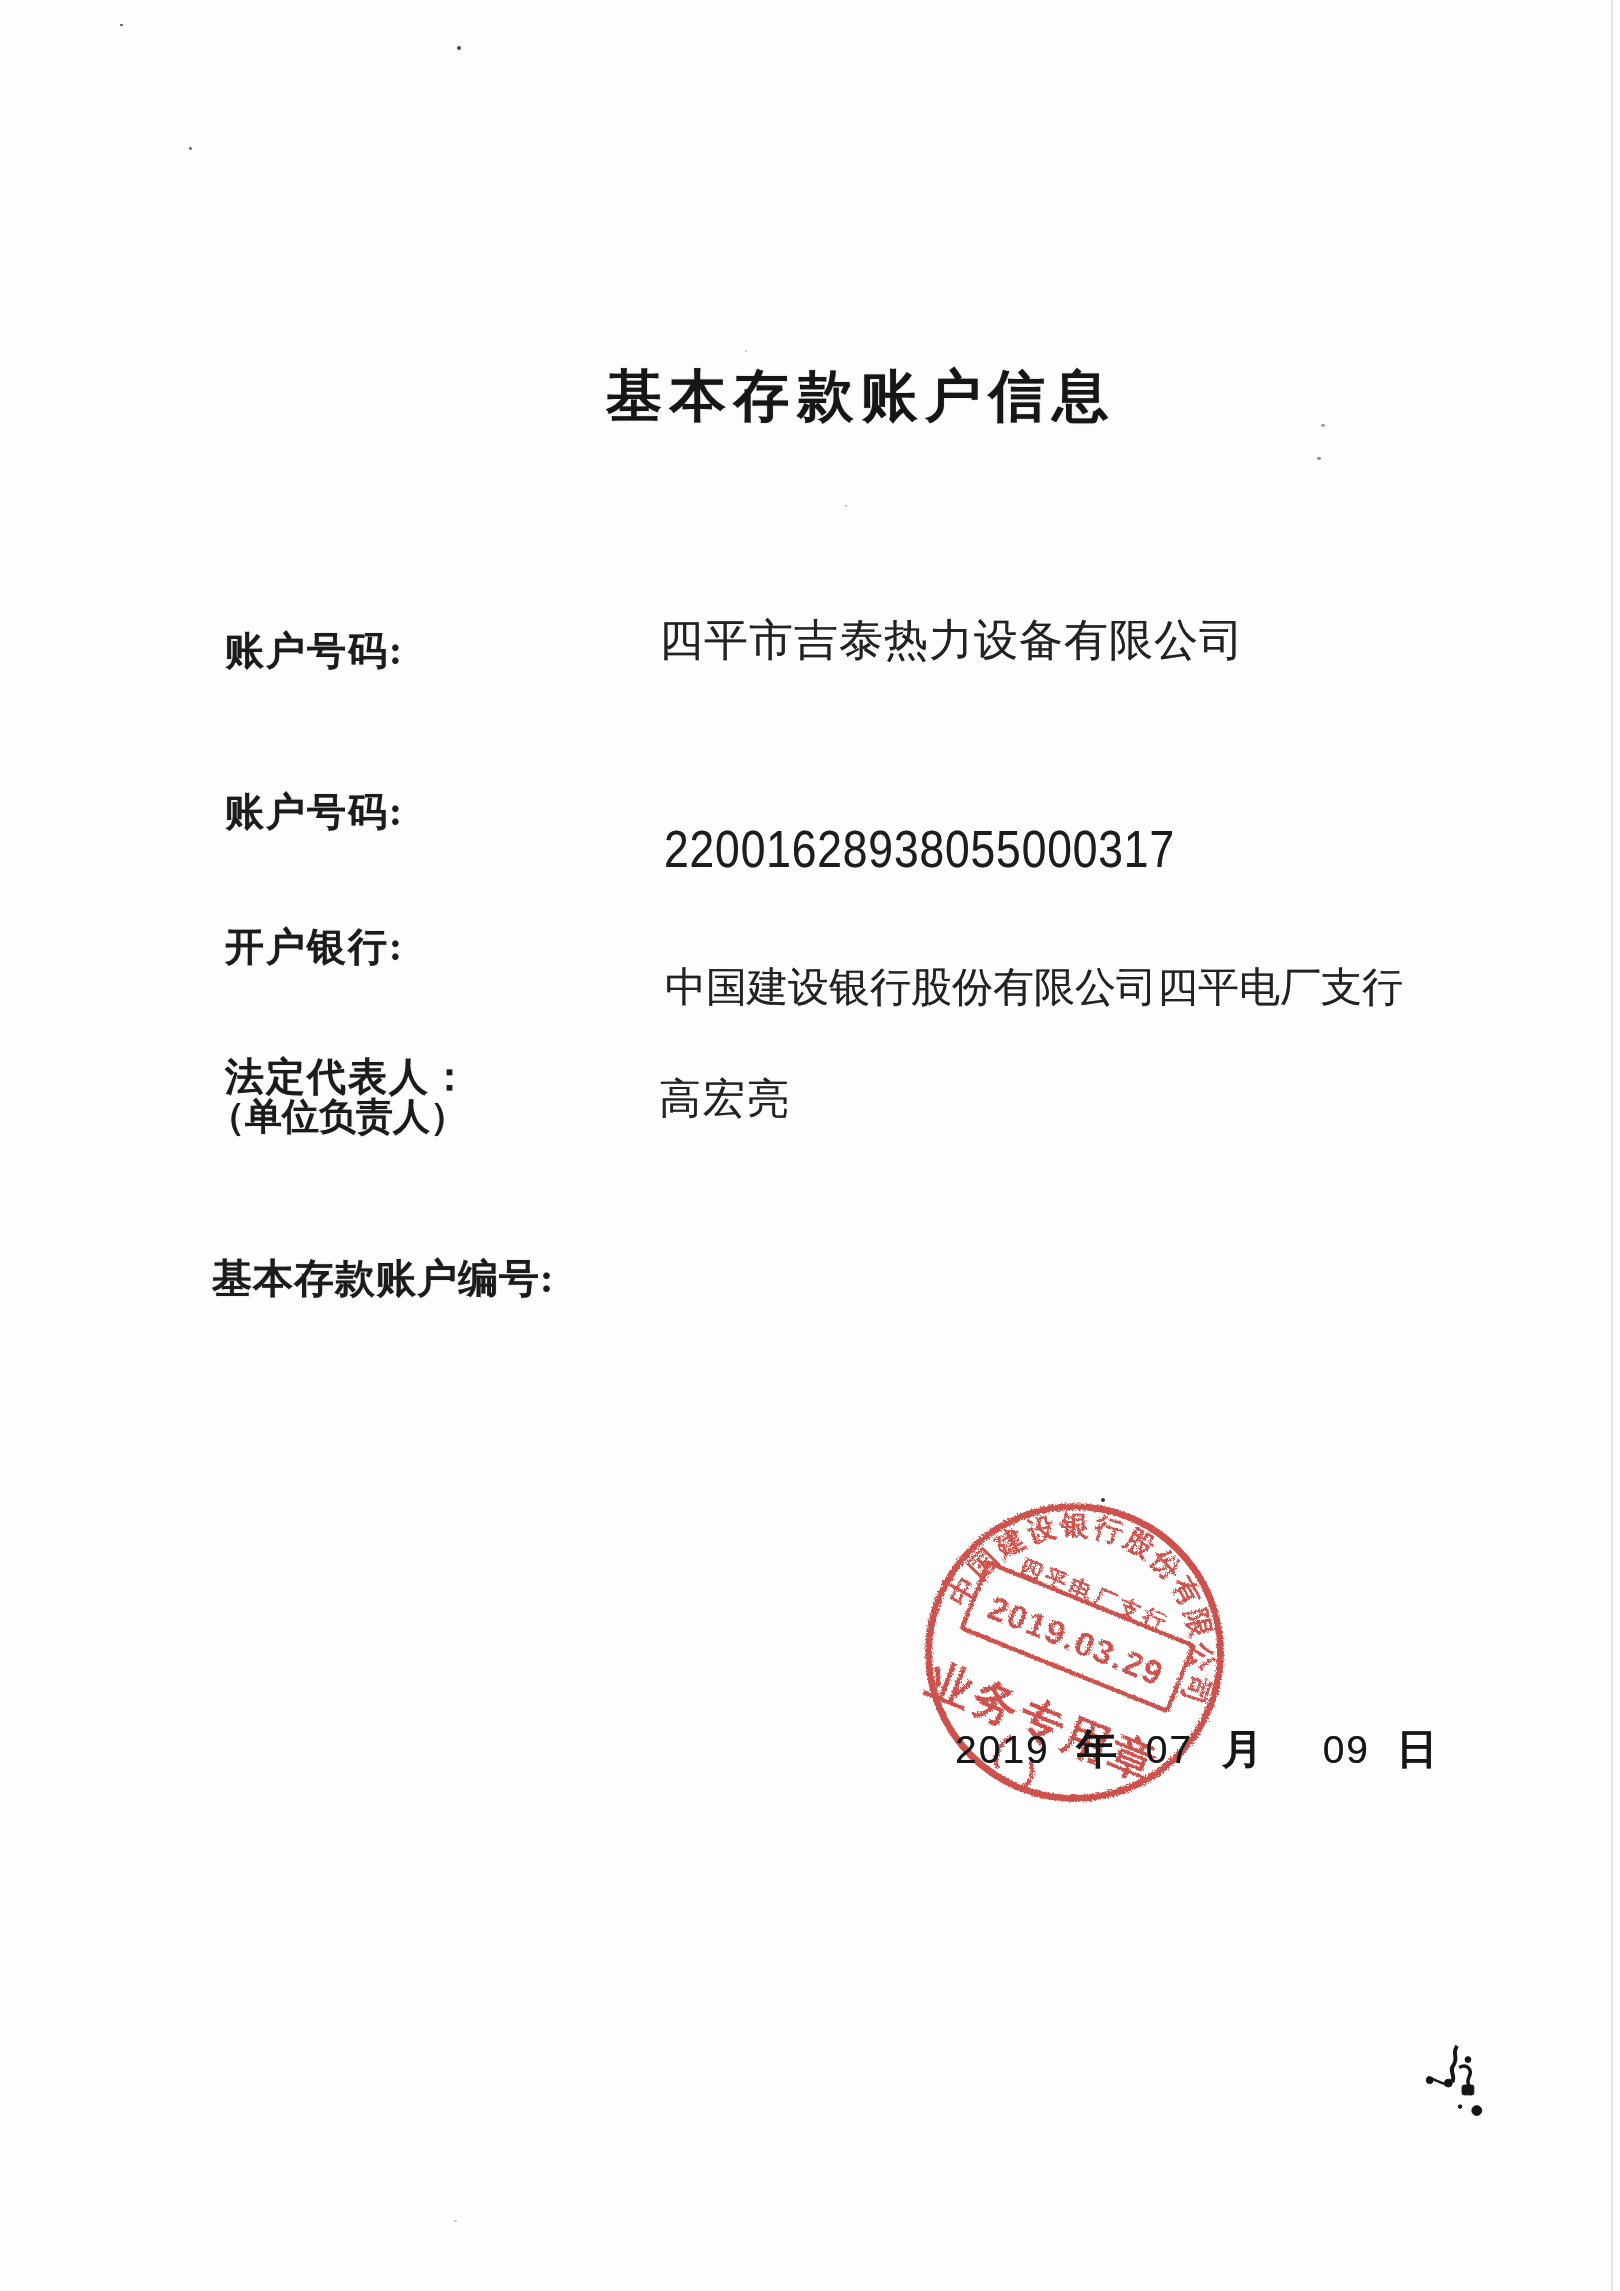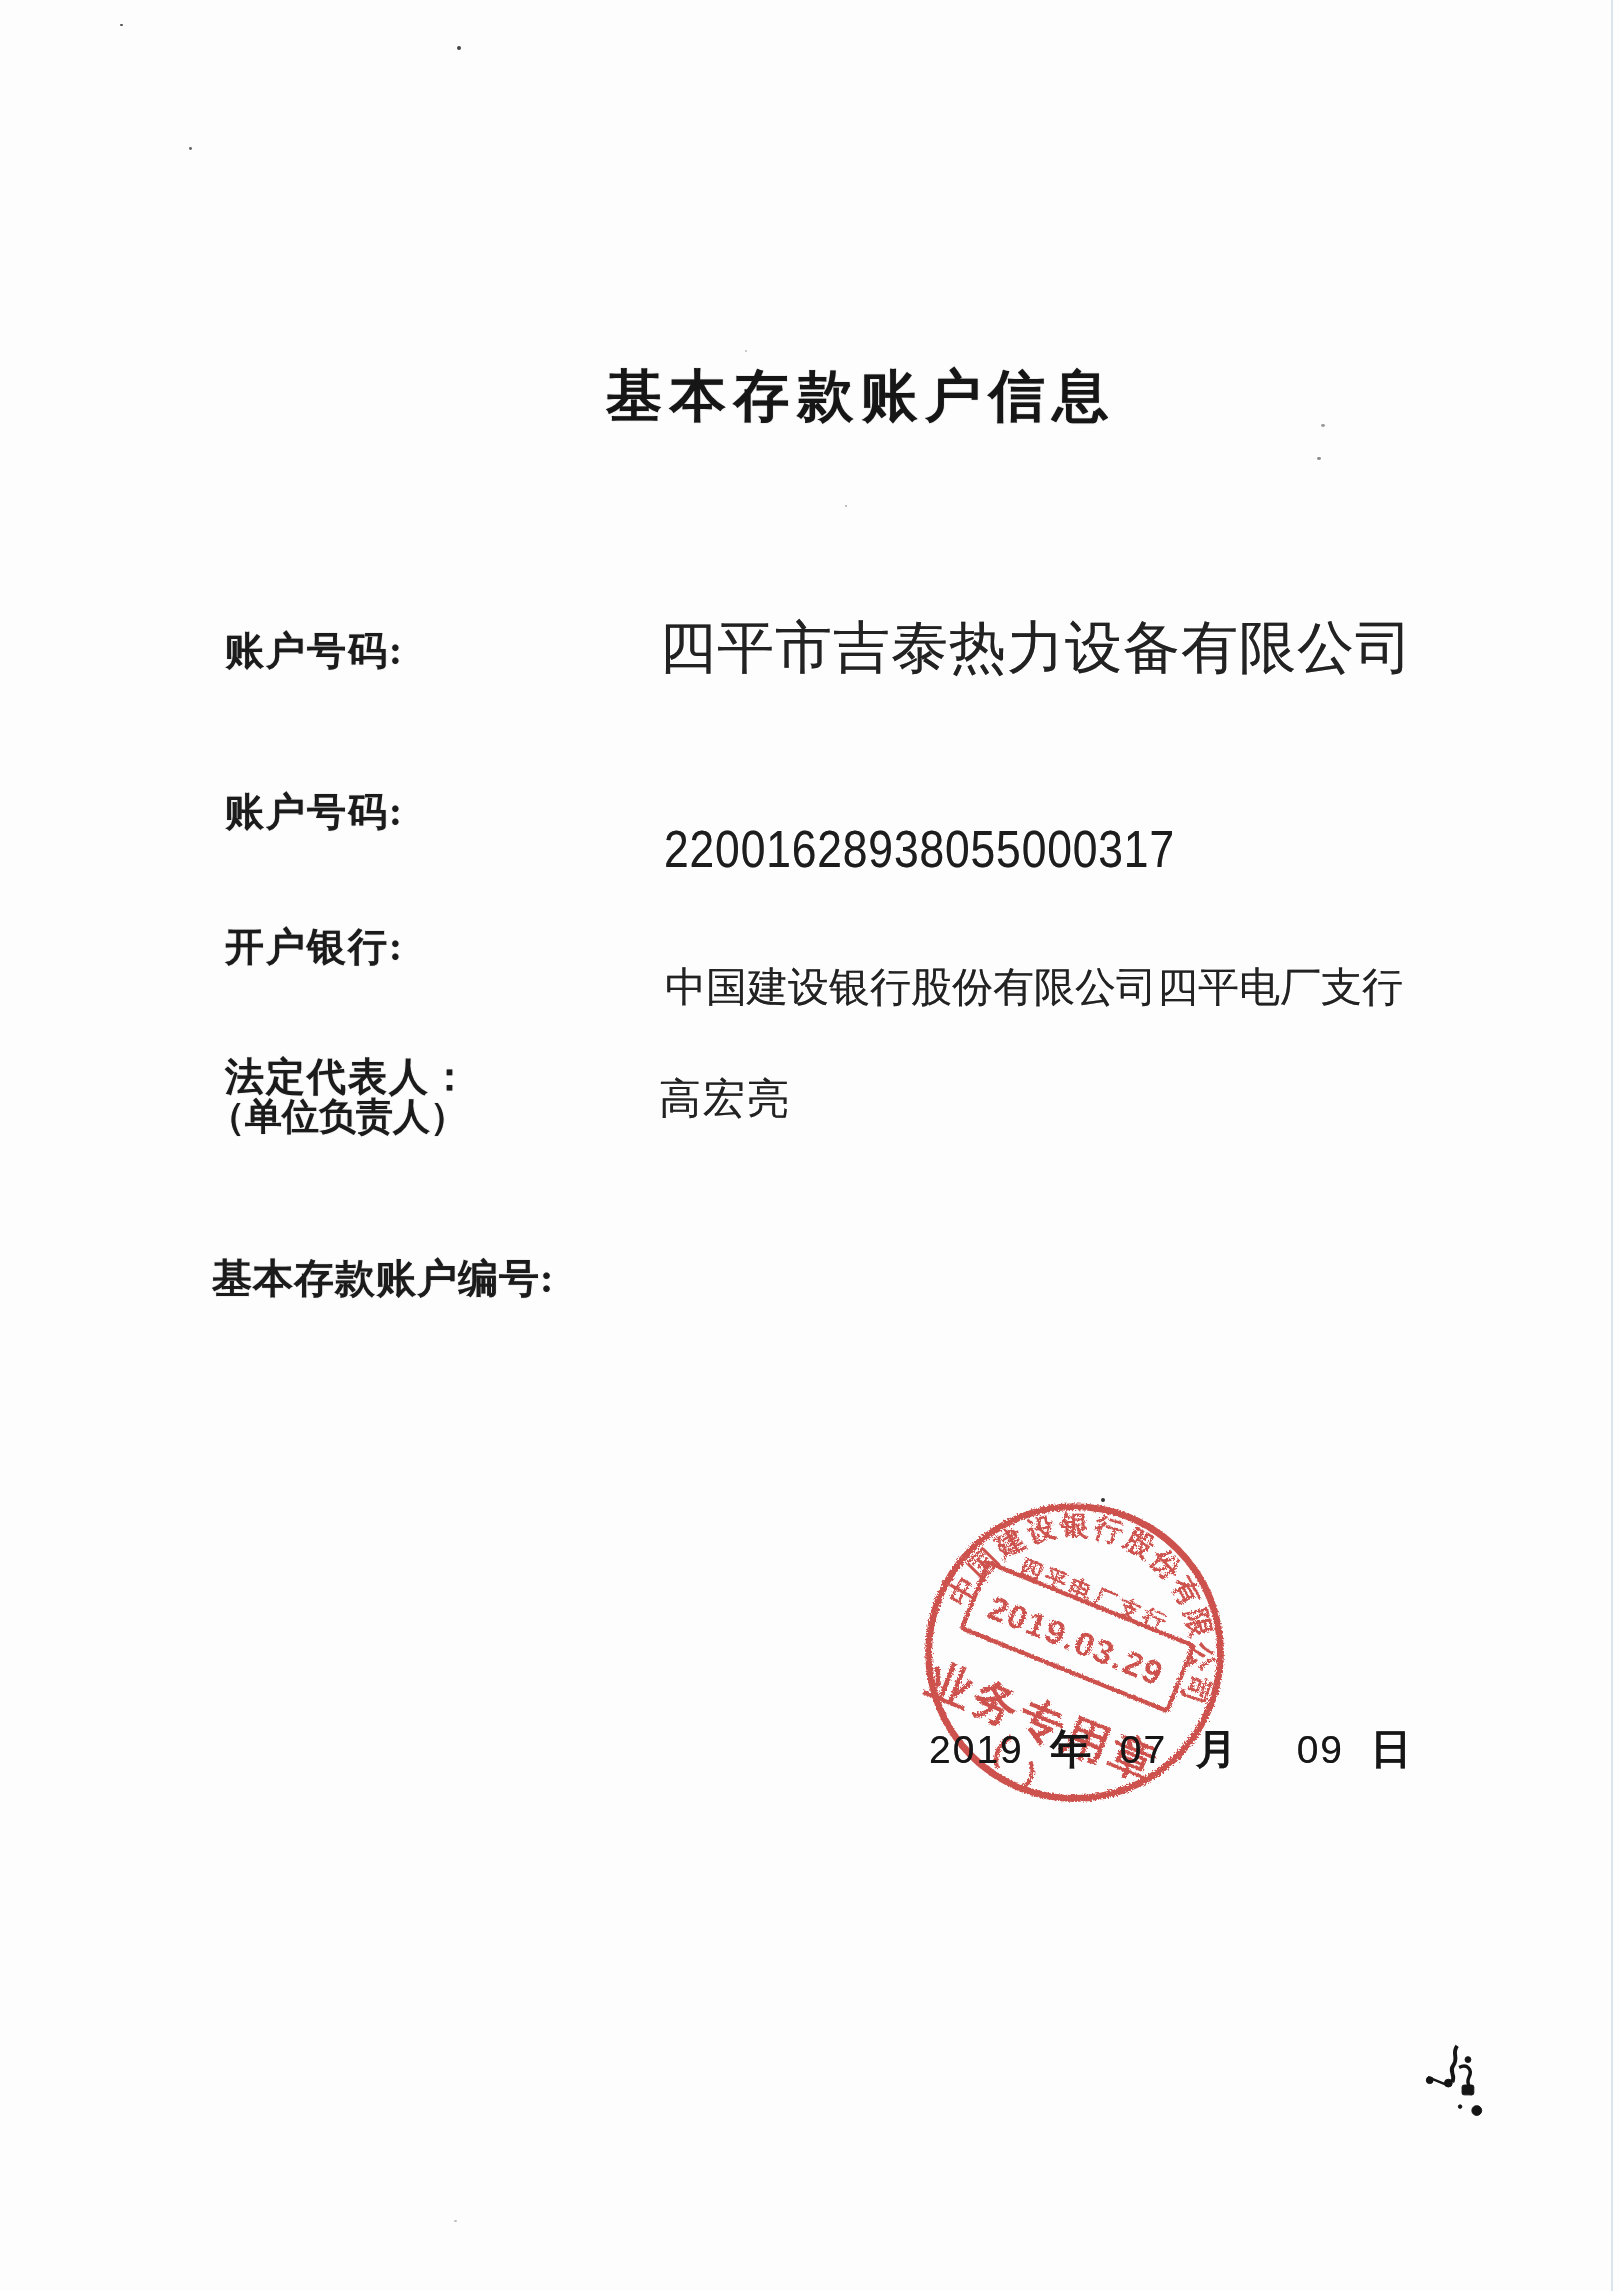--- a/index.html
+++ b/index.html
@@ -19,37 +19,38 @@
     white-space:nowrap;
   }
   .field-label{
     position:absolute;
     font-size:39px;font-weight:600;line-height:1;
     color:#1b1b1b;text-shadow:0 0 1px rgba(25,25,25,.5);
     white-space:nowrap;letter-spacing:2px;
   }
   .field-value{
     position:absolute;
-    font-size:57px;font-weight:500;line-height:1;
+    font-size:44px;font-weight:500;line-height:1;
     color:#222;text-shadow:0 0 0.5px rgba(30,30,30,.5);
     white-space:nowrap;
   }
   .num{
     font-family:"Liberation Sans","DejaVu Sans",sans-serif;
     display:inline-block;transform:scaleX(.87);transform-origin:0 50%;
     font-weight:500;letter-spacing:1px;color:#1d1d1d;
   }
   .date-line{
     position:absolute;left:929px;top:1729px;line-height:1;white-space:nowrap;
     z-index:3;color:#161616;
   }
   .date-line .d-num{
     font-family:"Liberation Sans","DejaVu Sans",sans-serif;
     font-size:39px;display:inline-block;letter-spacing:2px;
     text-shadow:0 0 0.5px rgba(20,20,20,.6);
+    margin-left:26px;
   }
   .date-line .d-cjk{
     font-size:41px;display:inline-block;font-weight:600;
     text-shadow:0 0 0.5px rgba(20,20,20,.6);
   }
   .stamp{position:absolute;left:910px;top:1488px;z-index:2;opacity:.9;}
   .smudge{position:absolute;left:1416px;top:2034px;z-index:2;}
   .speck{position:absolute;border-radius:50%;z-index:1;}
   .scan-edge{
     position:absolute;left:1611px;top:0;width:2px;height:2292px;

